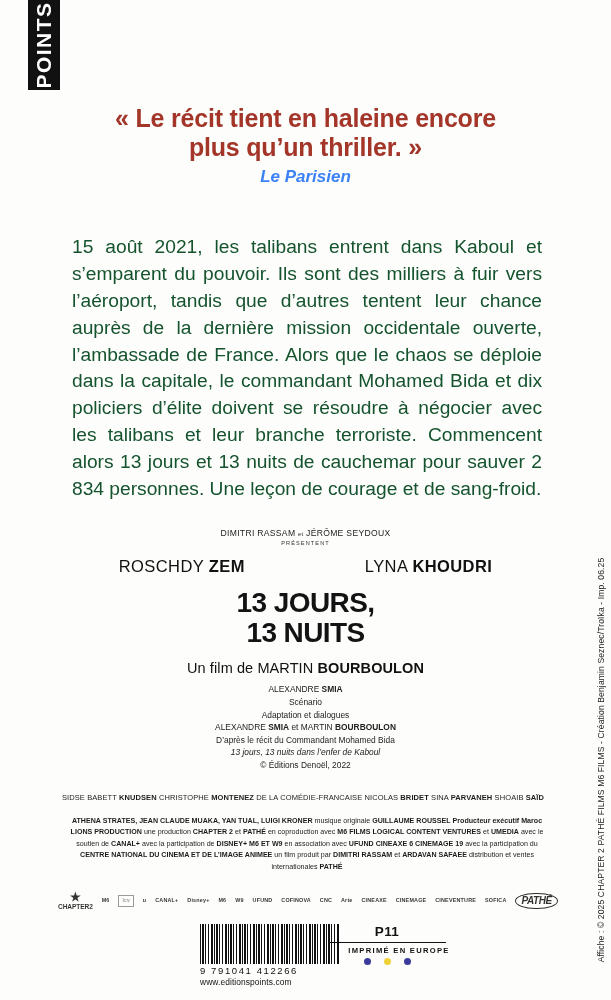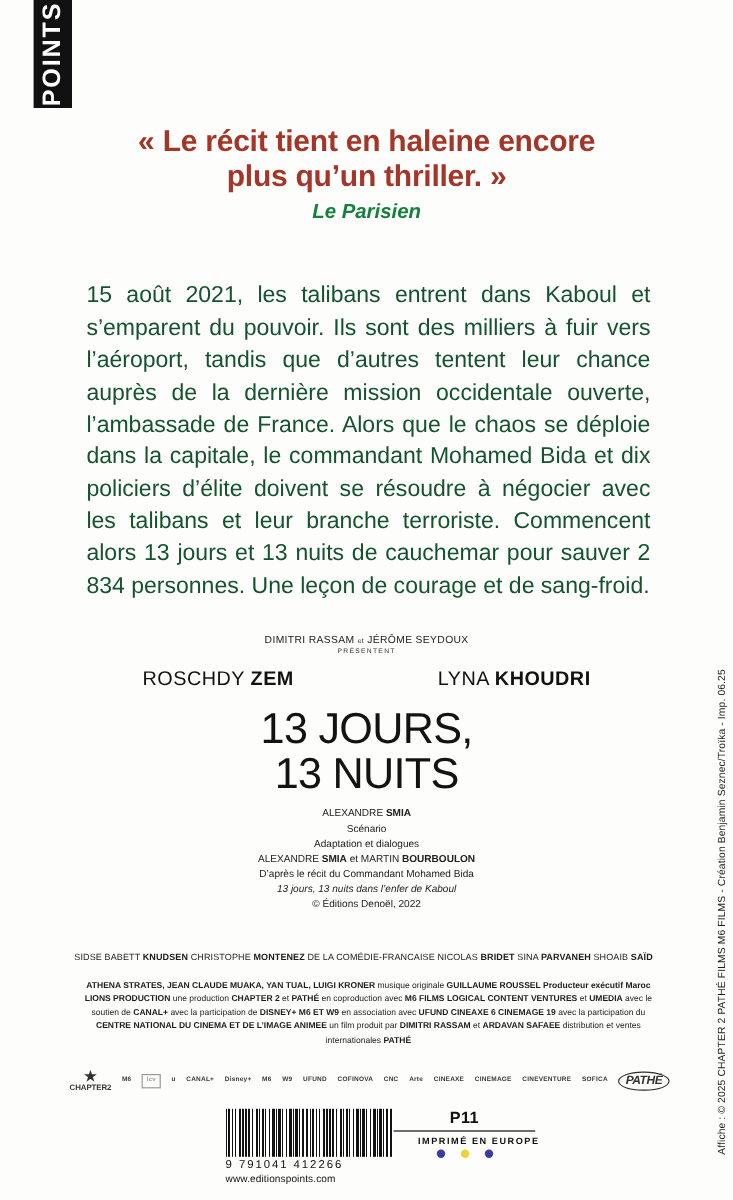--- a/index.html
+++ b/index.html
@@ -57,21 +57,21 @@
     color: #a33529;
     letter-spacing: -0.2px;
     padding: 0 60px;
   }
   .quote-source {
     margin-top: 6px;
     font-family: "Liberation Sans", sans-serif;
     font-weight: 700;
     font-style: italic;
     font-size: 17px;
-    color: #15803d;
+    color: #3b82f6;
   }
 
   
   .blurb {
     position: absolute;
     left: 72px;
     top: 234px;
     width: 470px;
     font-family: "Liberation Sans", sans-serif;
     font-size: 19.2px;
@@ -108,22 +108,22 @@
     justify-content: center;
     gap: 120px;
     font-size: 16.5px;
     letter-spacing: 0.4px;
   }
   .cast-stars b { font-weight: 700; }
 
   .film-title {
     margin-top: 12px;
     font-family: "Liberation Sans", sans-serif;
-    font-weight: 400;
-    font-size: 36px;
+    font-weight: 700;
+    font-size: 28px;
     line-height: 1.06;
     letter-spacing: -0.6px;
     color: #131313;
   }
 
   .director {
     margin-top: 13px;
     font-size: 14.5px;
     letter-spacing: 0.1px;
   }
@@ -207,21 +207,21 @@
     font-weight: 700;
     letter-spacing: -0.4px;
     border: 1.6px solid #111;
     border-radius: 50%;
     padding: 2px 5px;
   }
 
   
   .barcode-area {
     position: absolute;
-    left: 188px;
+    left: 200px;
     top: 924px;
     width: 140px;
   }
   .barcode {
     height: 40px;
     width: 140px;
     background: repeating-linear-gradient(
       to right,
       #111 0px, #111 1px, #fff 1px, #fff 2px,
       #111 2px, #111 4px, #fff 4px, #fff 5px,
@@ -333,20 +333,24 @@
       <span>LYNA</span>
       <b>KHOUDRI</b>
     </div>
   </div>
 
   <div class="film-title">
     <div>13 JOURS,</div>
     <div>13 NUITS</div>
   </div>
 
+  <div class="director">
+    <span>Un film de MARTIN</span>
+    <b>BOURBOULON</b>
+  </div>
 
   <div class="credits-small">
     <div>
       <span>ALEXANDRE</span>
       <b>SMIA</b>
     </div>
     <div>Scénario</div>
     <div>Adaptation et dialogues</div>
     <div>
       <span>ALEXANDRE</span>

